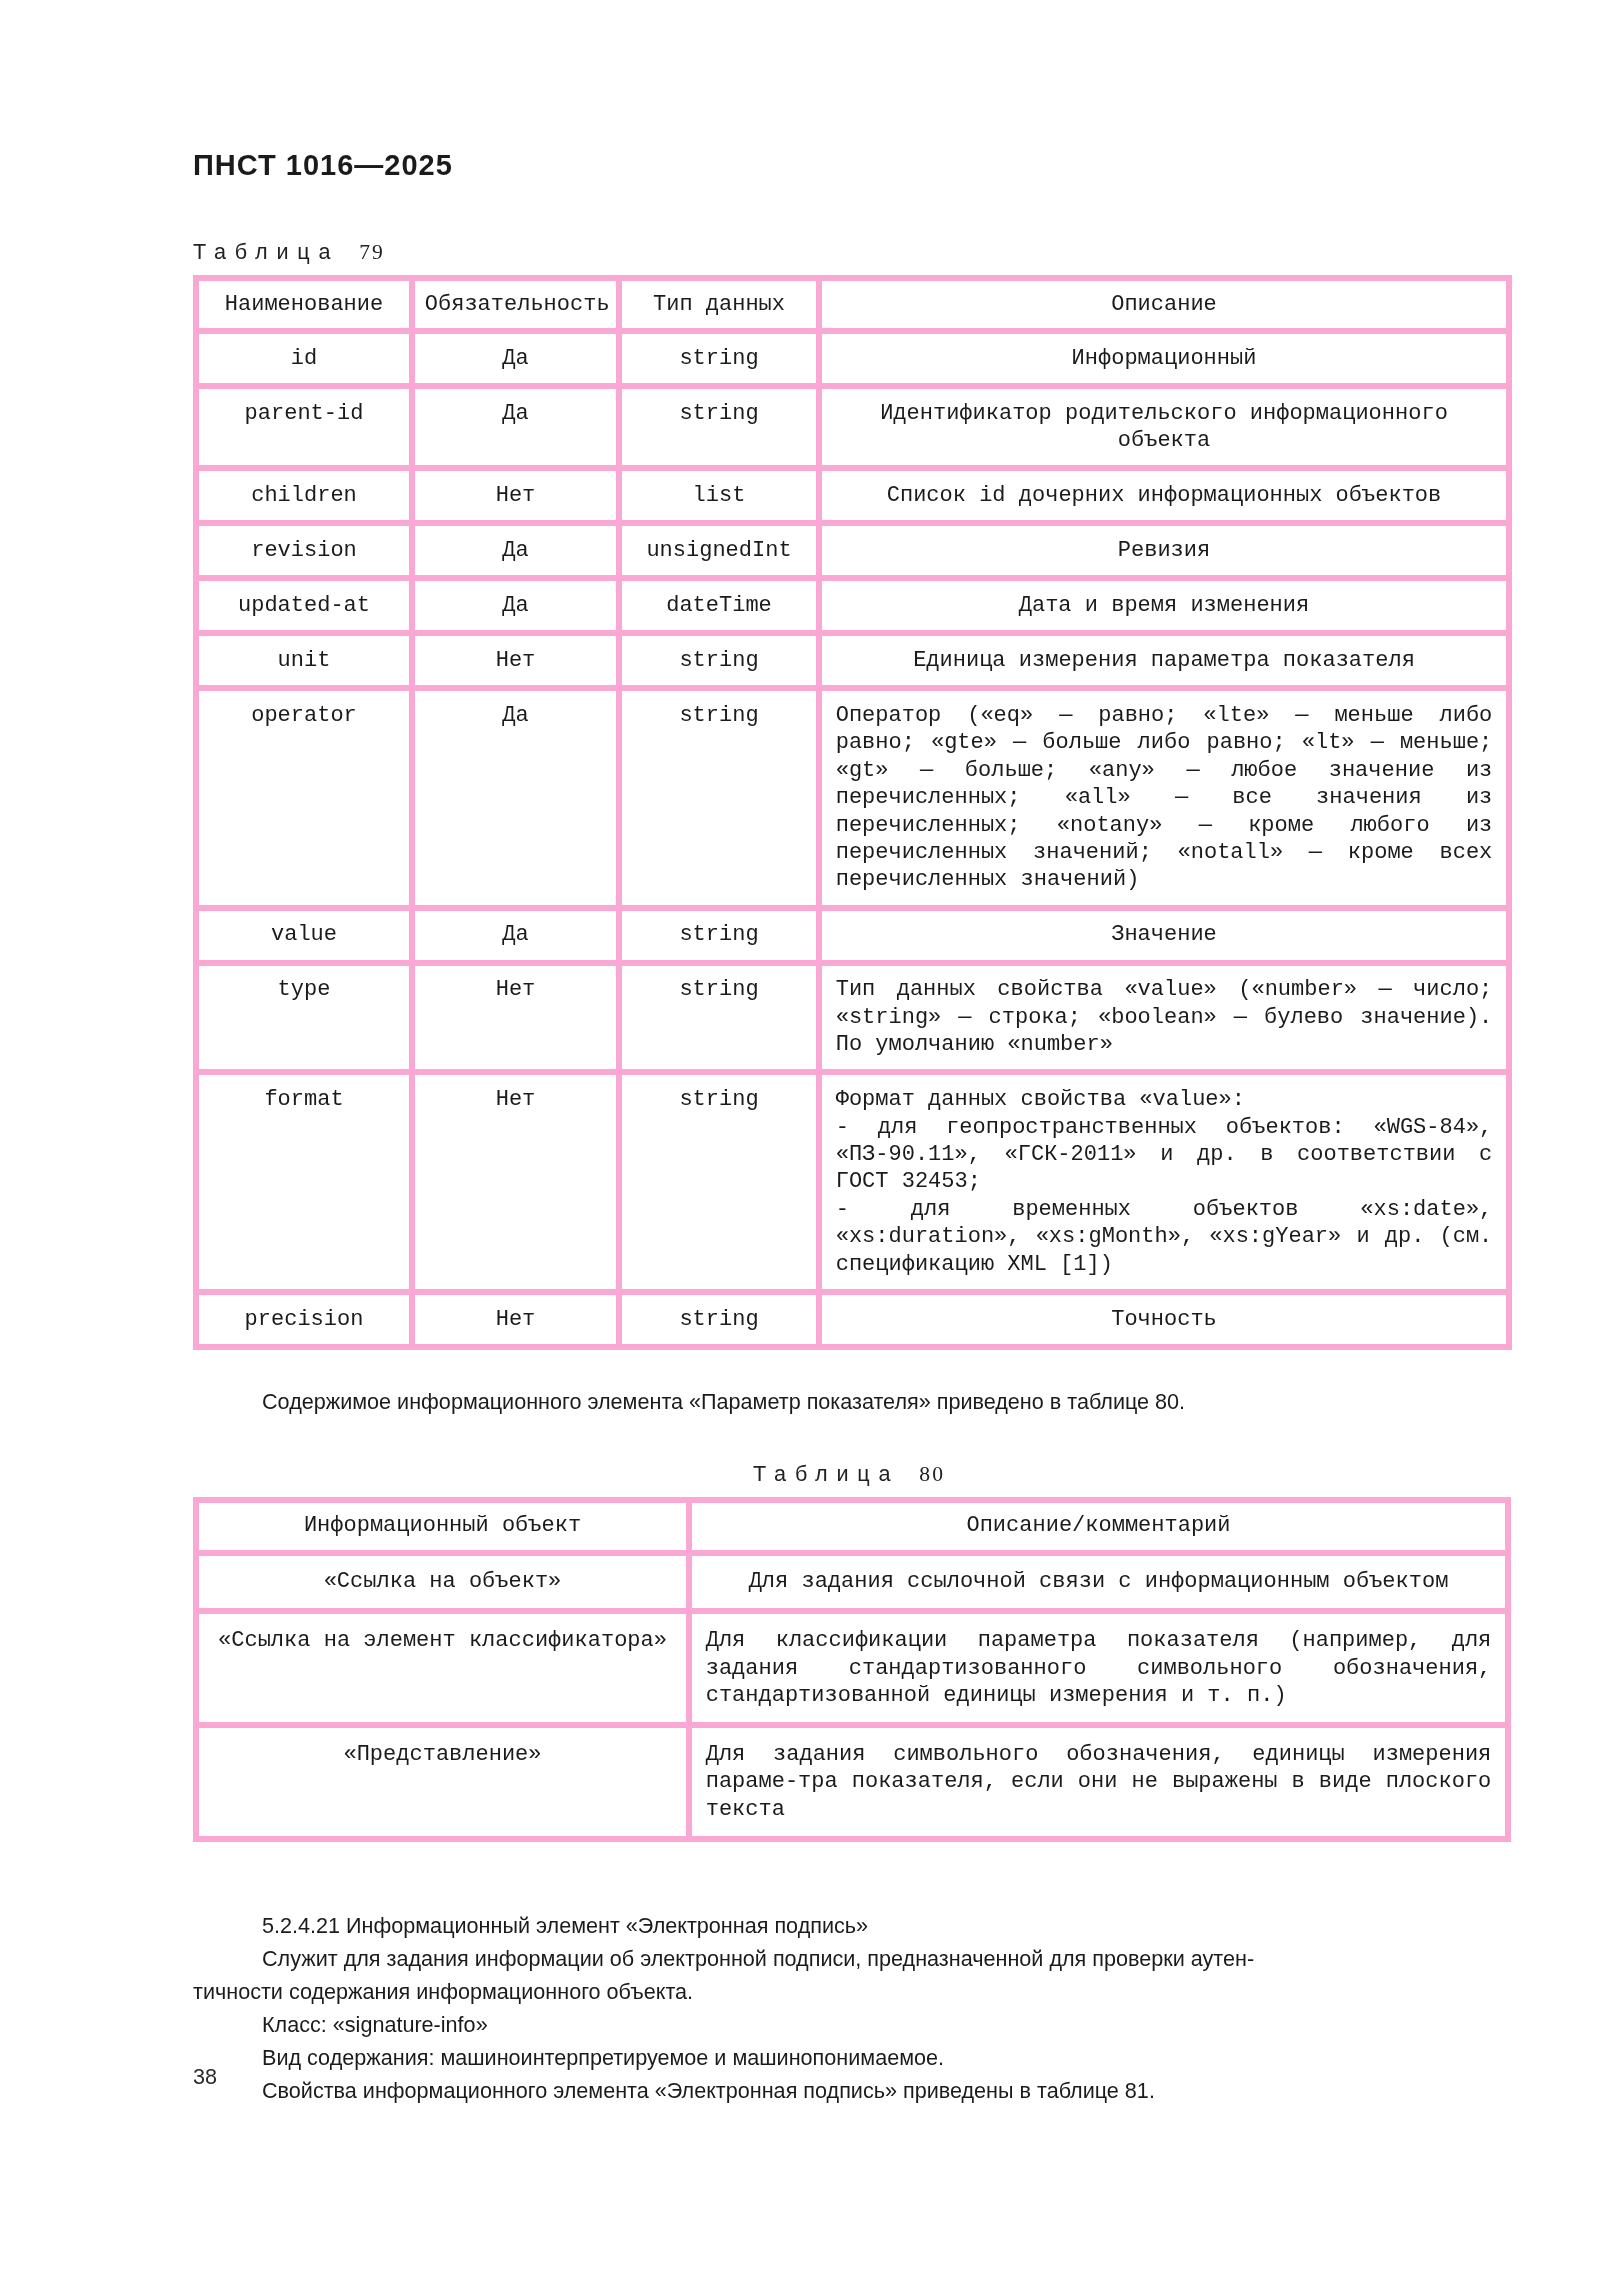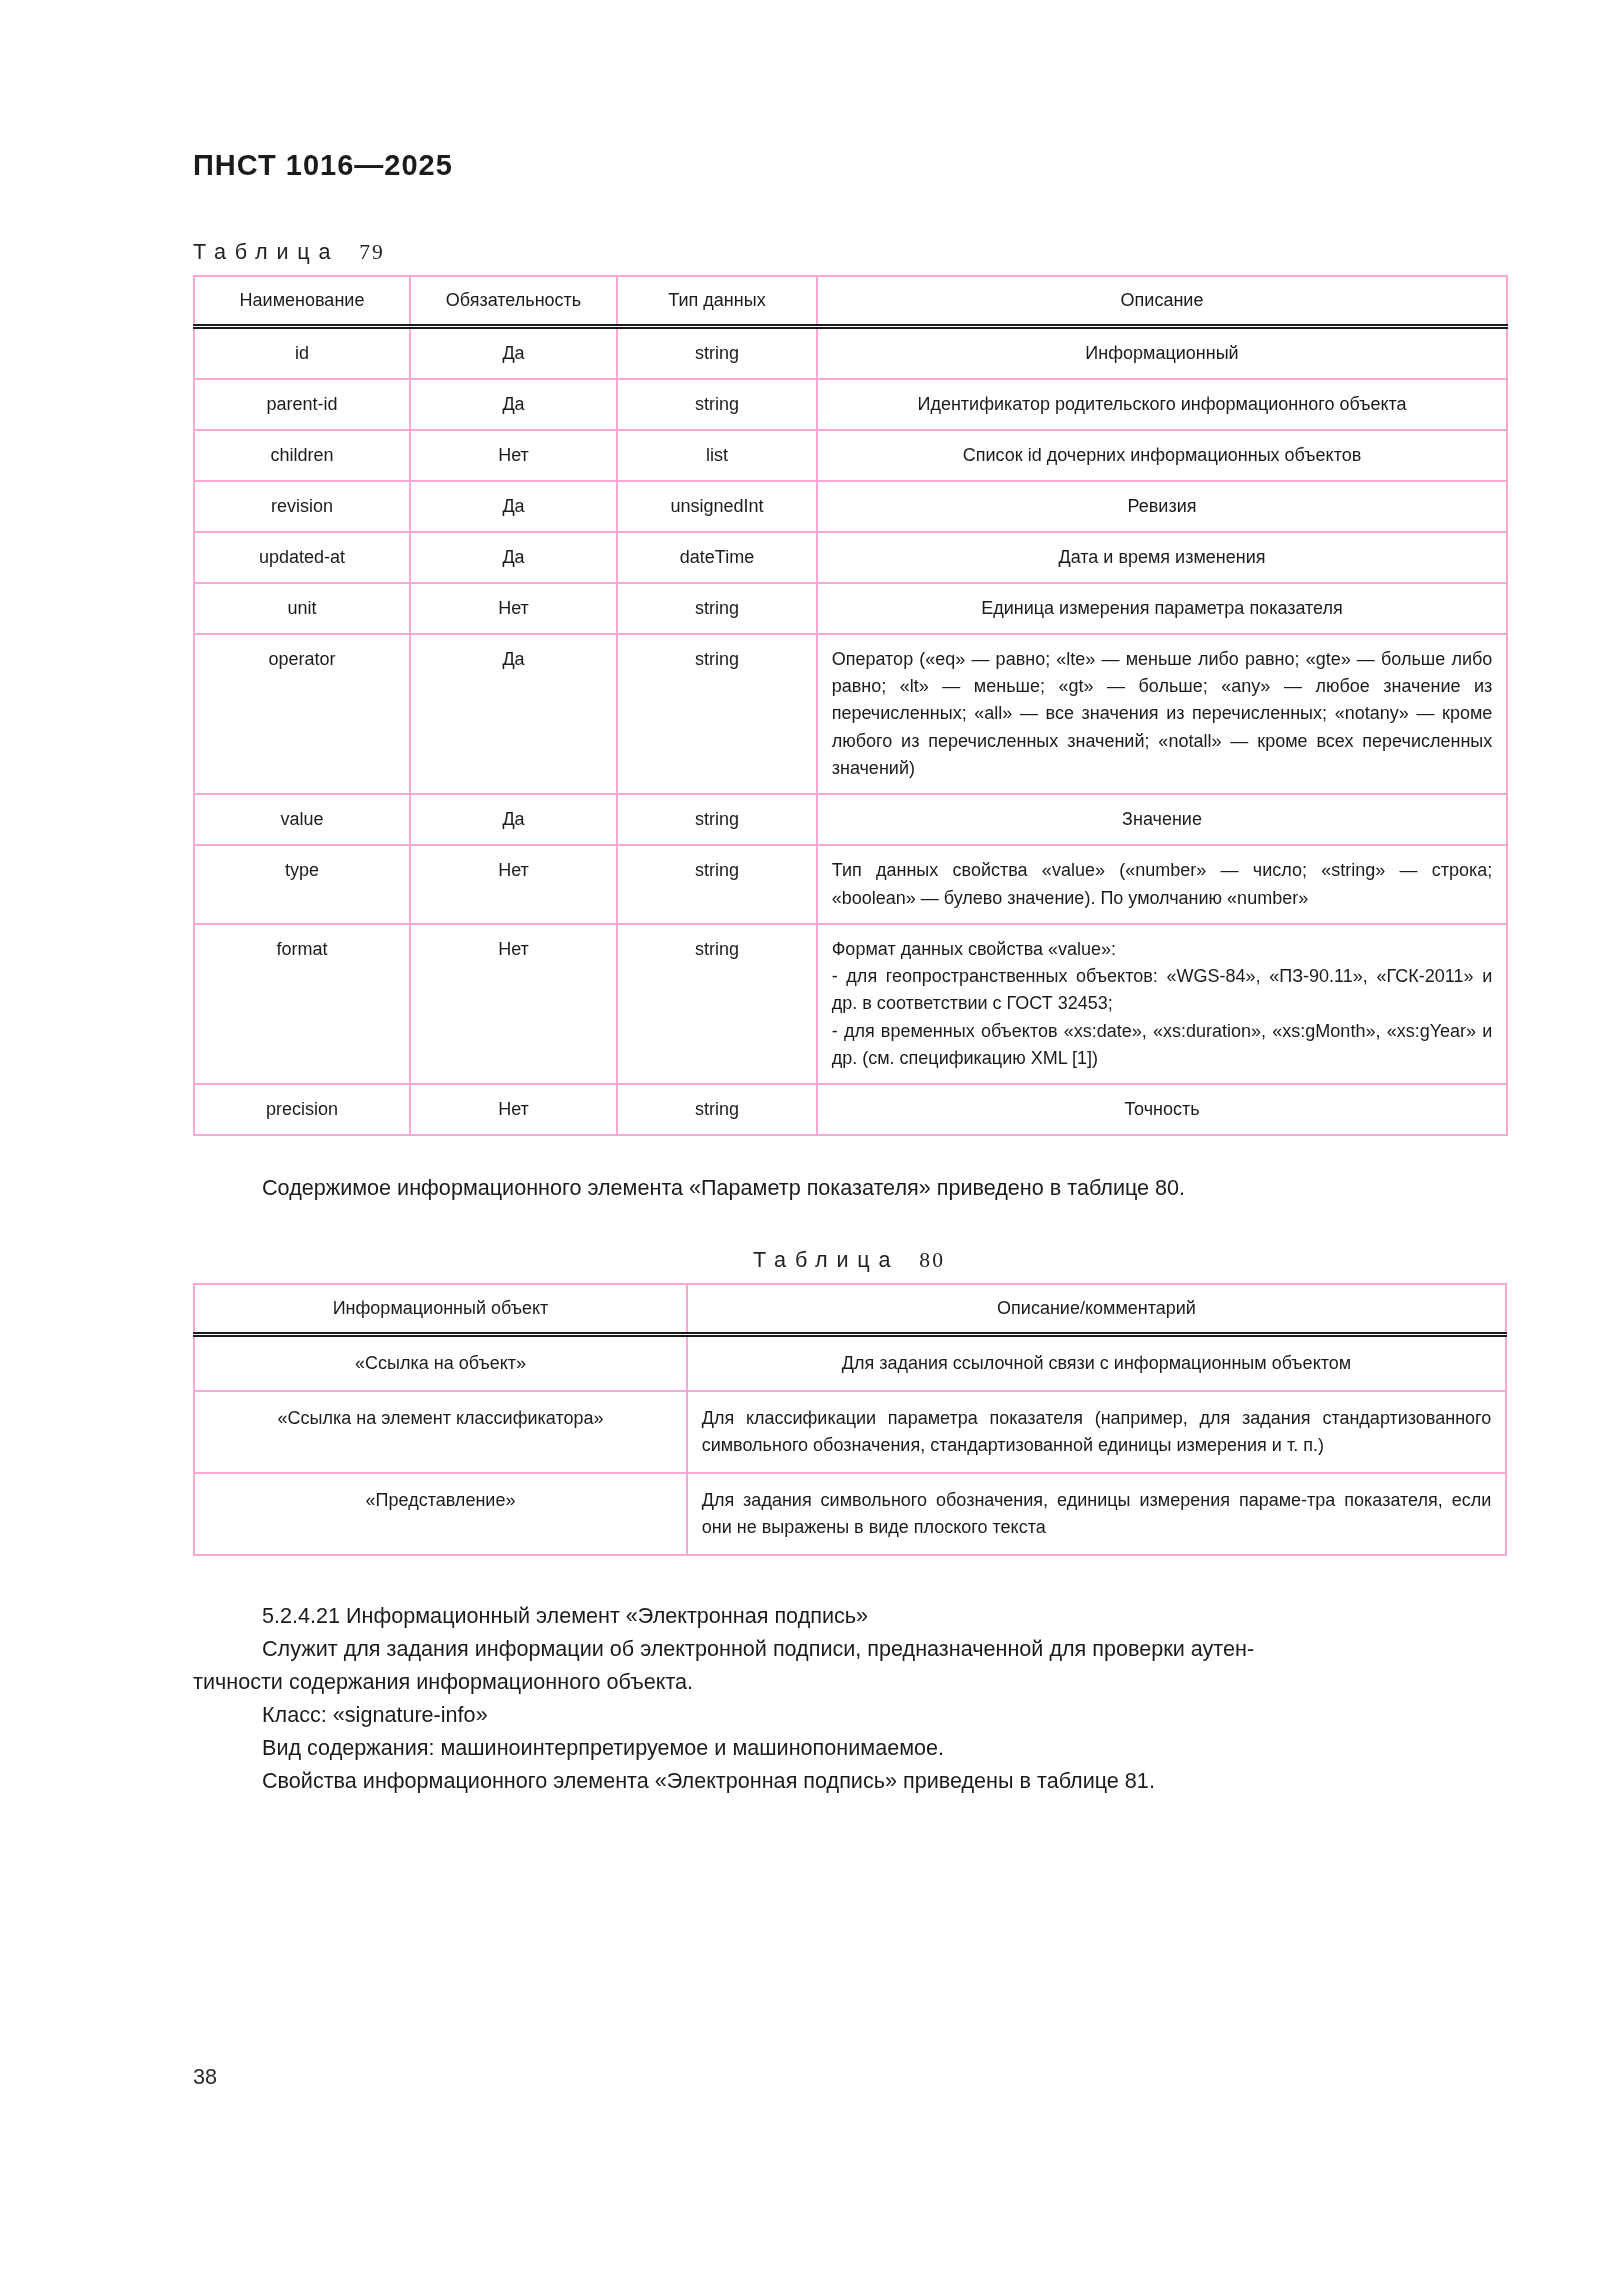--- a/index.html
+++ b/index.html
@@ -10,30 +10,30 @@
     color:#1b1b1b;
     position:relative;
     -webkit-font-smoothing:antialiased;
   }
   .page{position:absolute;left:193px;top:149px;width:1312px;}
   .doc-code{font-size:29px;font-weight:bold;margin:0;letter-spacing:1px;}
   .table-label{font-size:21.6px;margin:57px 0 9.8px 0;color:#222;}
   .table-label .word{letter-spacing:8.8px;}
   .table-label .num{margin-left:14px;letter-spacing:2px;font-family:Liberation Serif, serif;}
   table{border-collapse:collapse;width:1312px;table-layout:fixed;border:2.9px solid #1c1c1c;}
-  th,td{border:2px solid #f9a8d4;font-size:18px;line-height:27.4px;vertical-align:top;}
+  th,td{border:6px solid #f9a8d4;font-size:22px;line-height:27.4px;vertical-align:top;font-family:Liberation Mono, monospace;}
   th{font-weight:normal;text-align:center;padding:9.8px 9.8px;border-bottom:5.9px double #1c1c1c;}
   td{padding:10.8px 13.7px;text-align:center;}
   td.c{text-align:center;}
   td.j{text-align:justify;}
   .t79 col.c1{width:216px;} .t79 col.c2{width:207px;} .t79 col.c3{width:200px;} .t79 col.c4{width:690px;}
   .t80 col.c1{width:493px;} .t80 col.c2{width:819px;}
   .t80 td{padding:12.7px 13.7px;}
   .para{font-size:21.6px;line-height:33px;margin:35px 0 0 0;text-indent:69px;}
-  .section{margin-top:43px;}
+  .section{margin-top:67px;}
   .section p{font-size:21.6px;line-height:33px;margin:0;text-indent:69px;}
   .section p.noindent{text-indent:0;}
   .cell-sub{margin:0;}
   .page-number{position:absolute;left:193px;top:2064px;font-size:21.6px;color:#2a2a2a;}
 </style>
 </head>
 <body>
 
 <div class="page">
 

